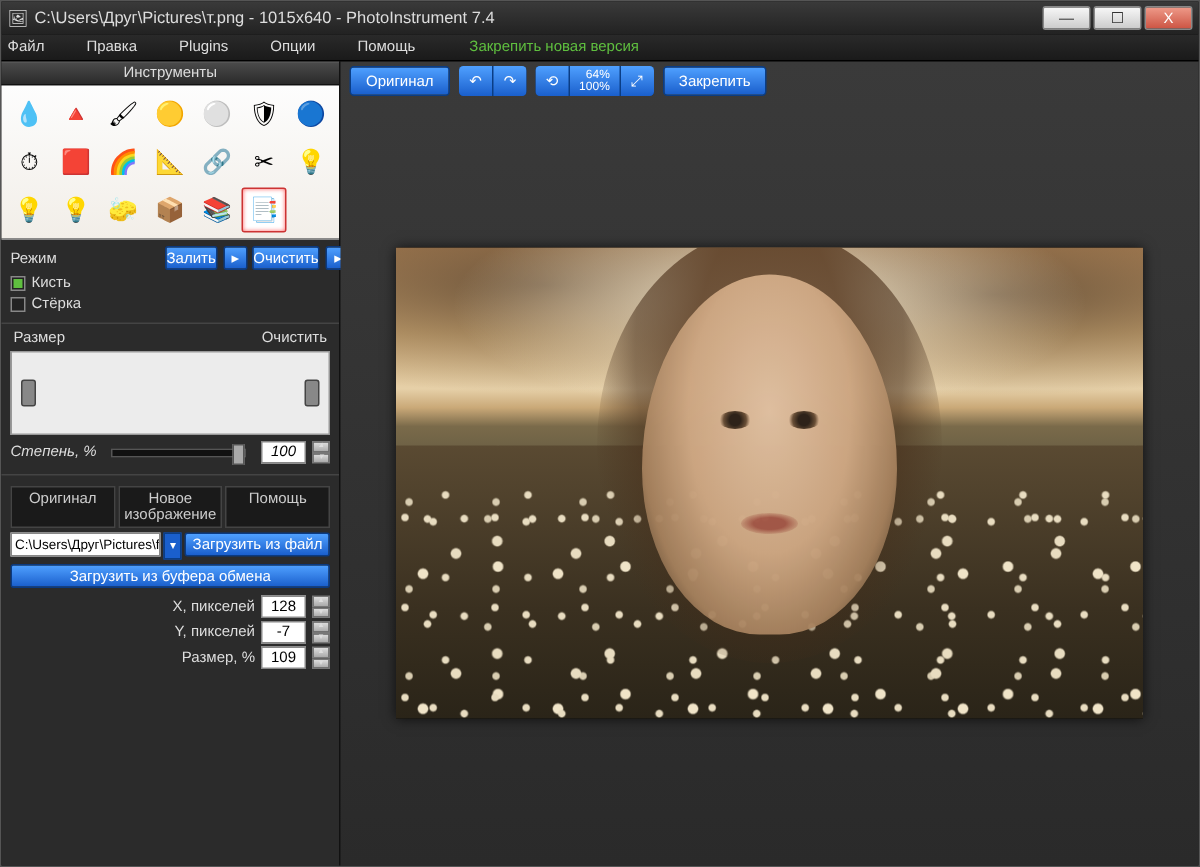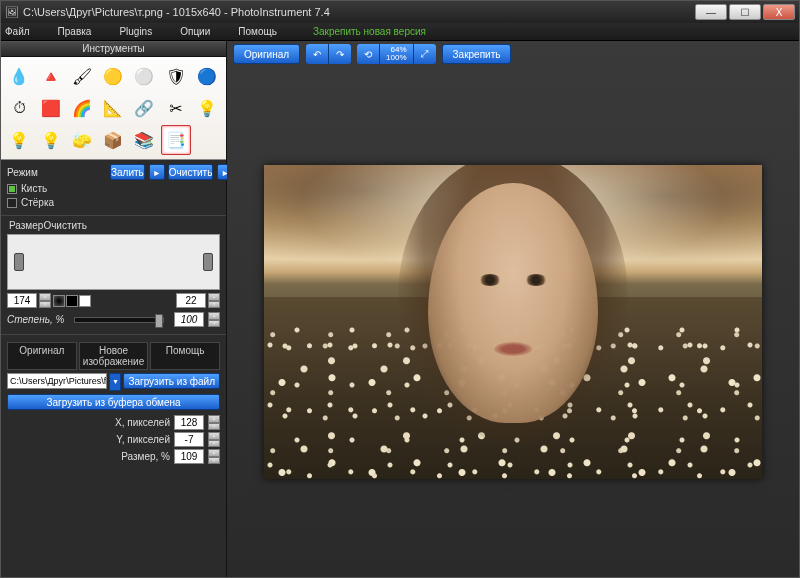--- a/index.html
+++ b/index.html
@@ -20,21 +20,21 @@
   .tool.selected { border:1px solid #c33; background:#fff; box-shadow:0 0 3px #f66 inset;}
   .sec-body { padding: 4px 6px; color: #ddd; font-size: 10px; }
   .row { display: flex; align-items: center; gap: 4px; margin-bottom: 3px; }
   .row label { font-size:10px; color:#ddd;}
   .btn { height: 16px; background: linear-gradient(#4fa0ff,#1a5fcc); color: #fff; border: 1px solid #0b3a80; font-size: 10px; display: flex; align-items: center; justify-content: center; cursor: pointer; border-radius:2px;}
   .btn.sq { width:16px; padding:0;}
   .halfrow { display:flex; gap:4px;}
   .halfrow .btn { flex:1;}
   .chk { width:10px; height:10px; border:1px solid #888; display:inline-block; vertical-align:middle; background:#222; position:relative;}
   .chk.on::after{content:"";position:absolute;inset:1px;background:#5fbf3f;}
-  .sliders { display:flex; padding:0 2px;}
+  .sliders { display:flex; justify-content:space-between; padding:0 2px;}
   .sliderarea { background:#ececec; height:56px; margin:3px 0; border:1px solid #999; position:relative;}
   .slider-knob{position:absolute;width:10px;height:18px;background:#888;border:1px solid #444;top:50%;transform:translateY(-50%);border-radius:2px;}
   .numbox { width:30px; height:15px; background:#fff; color:#000; border:1px solid #888; font-size:10px; text-align:center; line-height:13px;}
   .stepper { width:12px; height:15px; display:flex; flex-direction:column;}
   .stepper div{flex:1;background:linear-gradient(#ddd,#aaa);border:1px solid #777;font-size:6px;line-height:5px;text-align:center;cursor:pointer;}
   .swatches { display:flex; gap:1px; align-items:center;}
   .sw{width:12px;height:12px;border:1px solid #888;}
   .tabs3 { display:flex; gap:2px; margin:3px 0;}
   .tab3 { flex:1; background:#1a1a1a; color:#ccc; font-size:10px; text-align:center; padding:2px 0; border:1px solid #444; cursor:pointer;}
   .pathrow{display:flex;gap:2px;}
@@ -133,41 +133,20 @@
 
       <div class="sec-body" style="border-top:1px solid #444;">
         <div class="sliders">
           <span>Размер</span>
           <span>Очистить</span>
         </div>
         <div class="sliderarea">
           <div class="slider-knob" style="left:6px;"></div>
           <div class="slider-knob" style="right:6px;"></div>
         </div>
-        <div class="row" style="justify-content:space-between;">
-          <div style="display:flex;gap:2px;align-items:center;">
-            <div class="numbox">174</div>
-            <div class="stepper">
-                <div>▴</div>
-                <div>▾</div>
-              </div>
-            <div class="swatches">
-              <div class="sw" style="background:radial-gradient(#000,#555);"></div>
-              <div class="sw" style="background:#000;"></div>
-              <div class="sw" style="background:#fff;"></div>
-            </div>
-          </div>
-          <div style="display:flex;gap:2px;">
-            <div class="numbox">22</div>
-            <div class="stepper">
-                <div>▴</div>
-                <div>▾</div>
-              </div>
-          </div>
-        </div>
         <div class="row" style="justify-content:space-between;margin-top:4px;font-style:italic;">
           <span>Степень, %</span>
           <div style="flex:1;margin:0 6px;height:6px;background:#111;border:1px solid #555;position:relative;">
               <div style="position:absolute;right:0;top:-4px;width:8px;height:14px;background:#aaa;border:1px solid #555;"></div>
             </div>
           <div class="numbox">100</div>
           <div class="stepper">
               <div>▴</div>
               <div>▾</div>
             </div>

